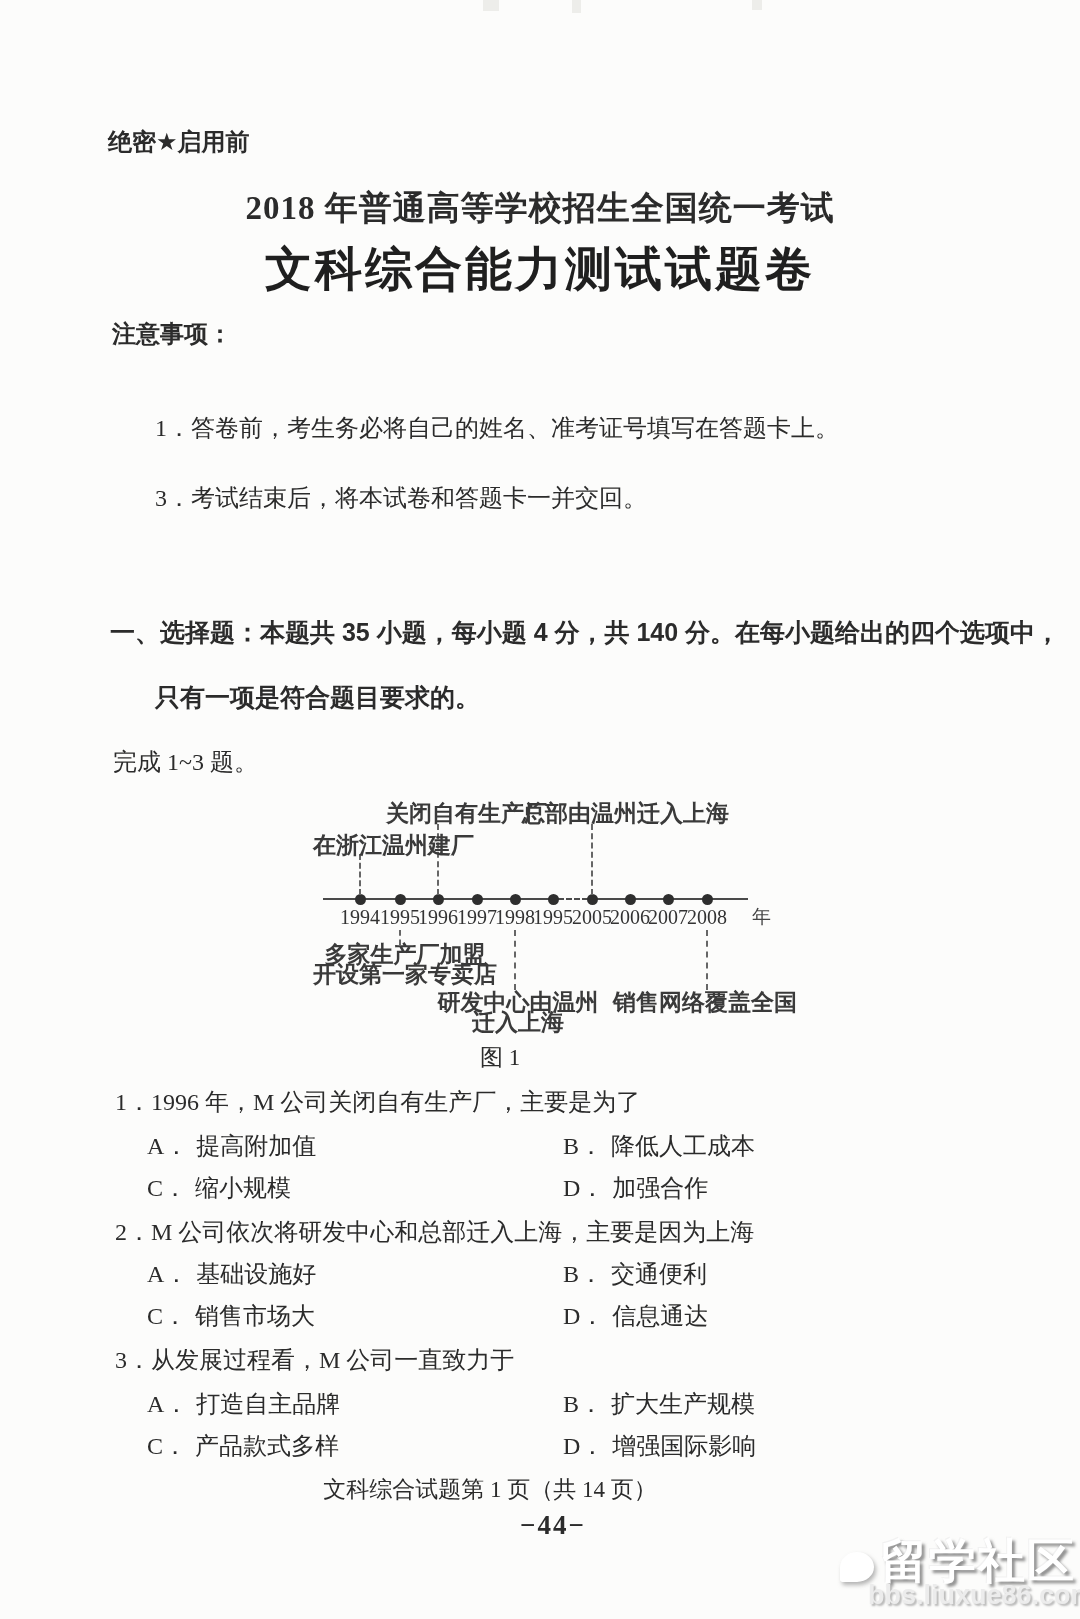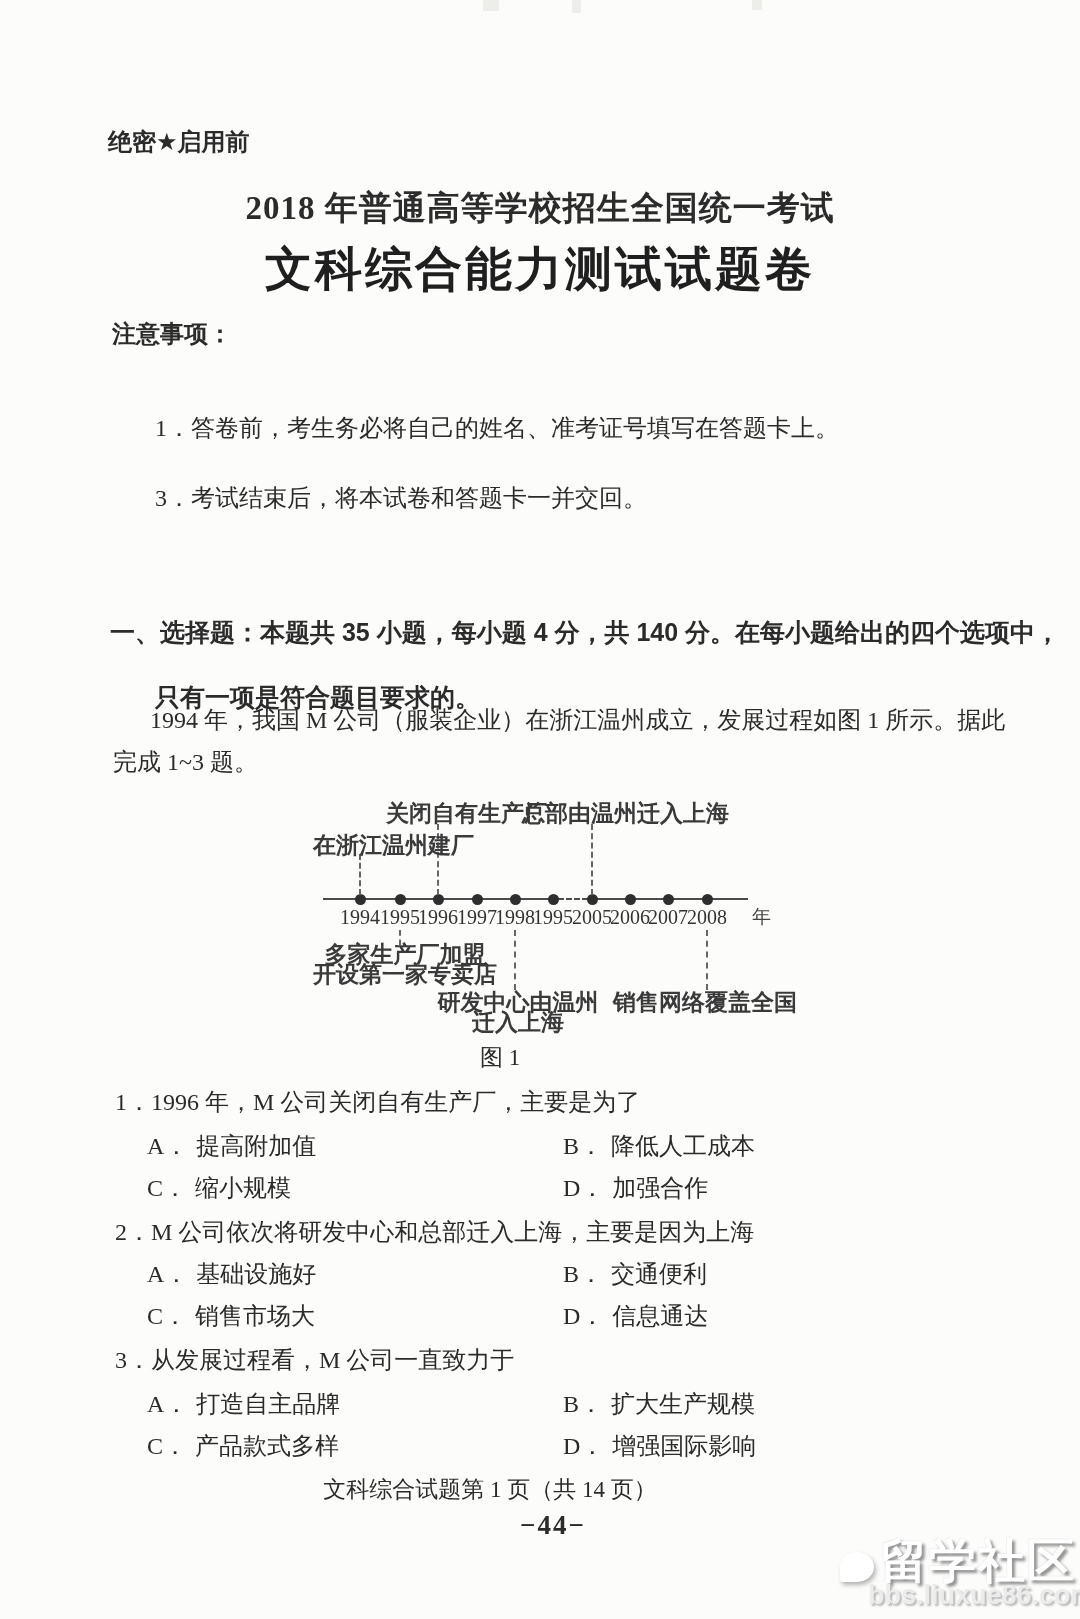--- a/index.html
+++ b/index.html
@@ -89,21 +89,20 @@
   <div class="abs title1">2018 年普通高等学校招生全国统一考试</div>
   <div class="abs title2 sans">文科综合能力测试试题卷</div>
 
   <div class="abs notice-heading sans">注意事项：</div>
   <div class="abs notice-1">1．答卷前，考生务必将自己的姓名、准考证号填写在答题卡上。</div>
   <div class="abs notice-3">3．考试结束后，将本试卷和答题卡一并交回。</div>
 
   <div class="abs sec1 sans">一、选择题：本题共 35 小题，每小题 4 分，共 140 分。在每小题给出的四个选项中，</div>
   <div class="abs sec2 sans">只有一项是符合题目要求的。</div>
 
-  <div class="abs intro1">1994 年，我国 M 公司（服装企业）在浙江温州成立，发展过程如图 1 所示。据此</div>
   <div class="abs intro2">完成 1~3 题。</div>
 
   <div class="figure">
 
     <div class="axis" style="left:323px;top:128px;width:235px;"></div>
     <div class="axis-dashed" style="left:558px;top:128px;width:30px;"></div>
     <div class="axis" style="left:588px;top:128px;width:160px;"></div>
     <div class="axis-unit" style="left:752px;">年</div>
 
     <div class="dot" style="left:355px;"></div>

